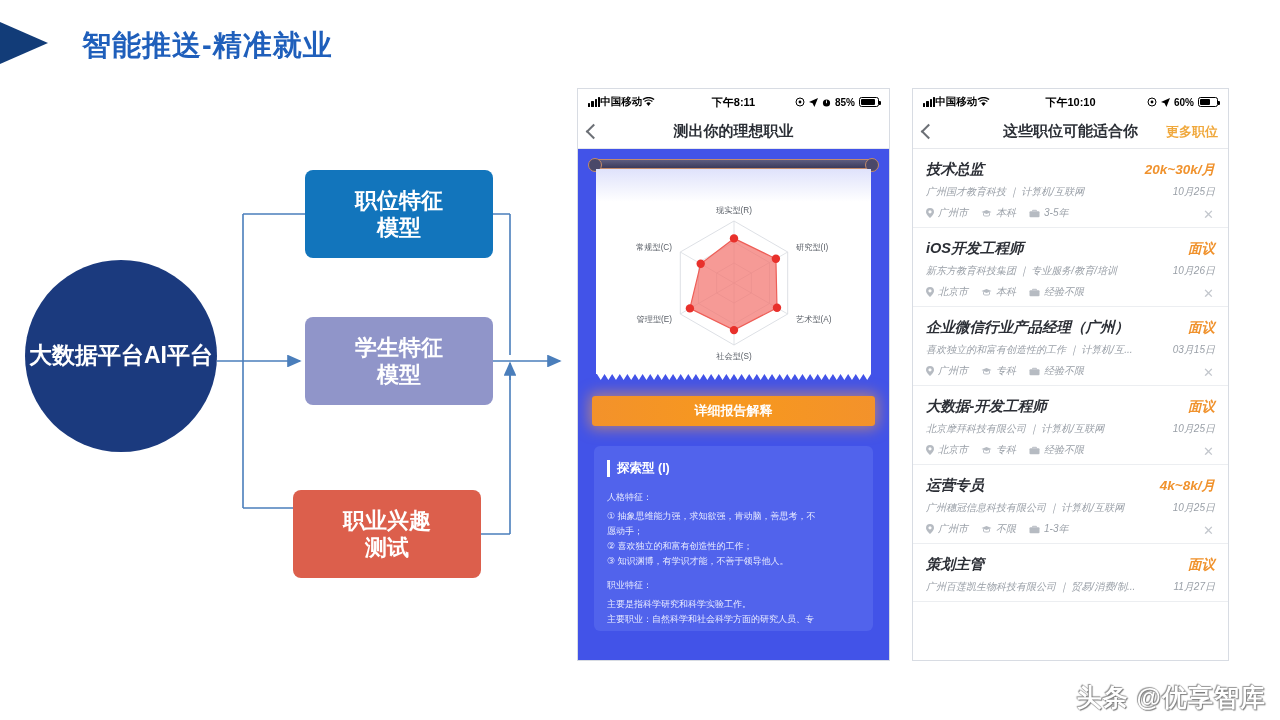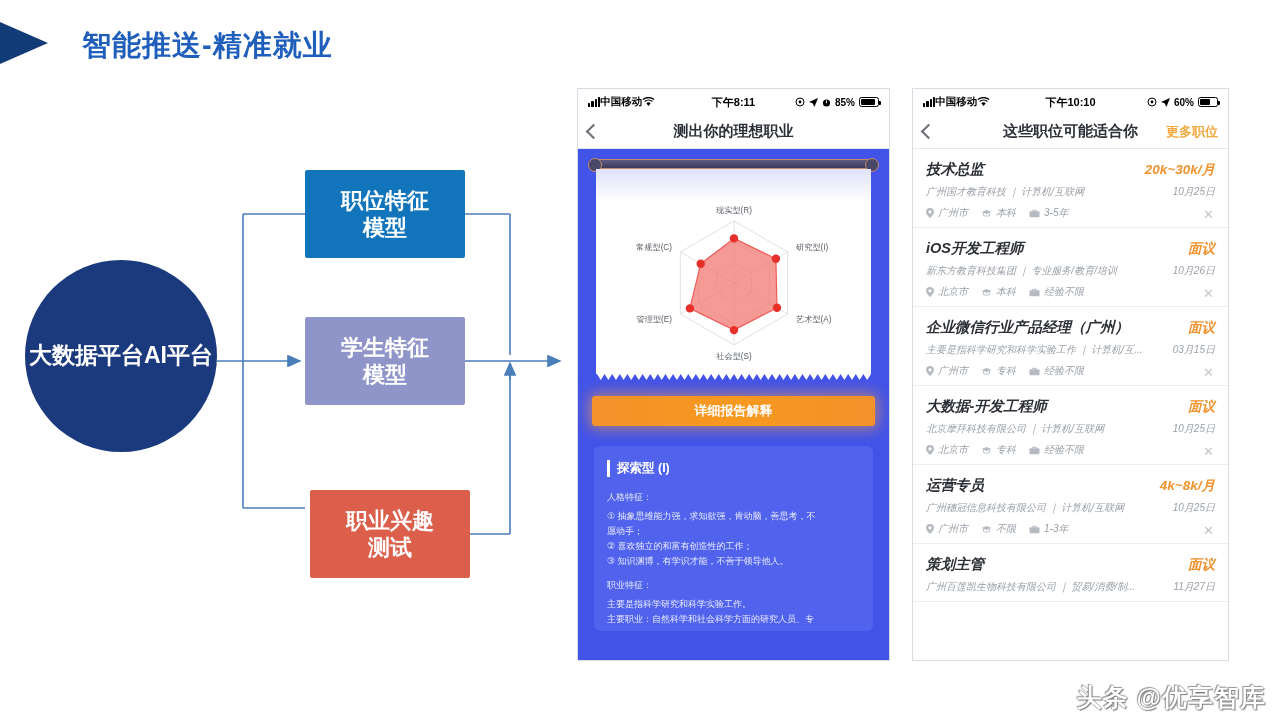--- a/index.html
+++ b/index.html
@@ -29,29 +29,29 @@
   .diagram { position: absolute; left: 0; top: 150px; width: 570px; height: 460px; }
   .big-circle {
     position: absolute; left: 25px; top: 110px;
     width: 192px; height: 192px; border-radius: 50%;
     background: #1B3A7E;
     display: flex; flex-direction: row; align-items: center; justify-content: center;
     color: #fff; font-weight: bold; font-size: 23px; line-height: 1.28;
     text-align: center;
   }
   .node {
-    position: absolute; width: 160px; height: 88px;
-    border-radius: 2px;
+    position: absolute; width: 188px; height: 88px;
+    border-radius: 8px;
     display: flex; align-items: center; justify-content: center;
     color: #fff; font-weight: bold; font-size: 22px; line-height: 1.24;
     text-align: center; z-index: 4;
   }
   .node-job   { left: 305px; top: 20px;  background: #1275BC; }
   .node-stu   { left: 305px; top: 167px; background: #9095C9; }
-  .node-test  { left: 310px; top: 340px; background: #DC5F4C; }
+  .node-test  { left: 293px; top: 340px; background: #DC5F4C; }
 
   .lines { position: absolute; left: 0; top: 0; width: 570px; height: 460px; z-index: 2; }
 
   
   .phone {
     position: absolute; background: #fff;
     border: 1px solid #d8dce3;
     overflow: hidden;
   }
   .phone1 { left: 577px; top: 88px; width: 313px; height: 573px; }
@@ -428,21 +428,21 @@
         </div>
         <span class="job-close">✕</span>
       </div>
 
       <div class="job">
         <div class="job-top">
           <span class="job-title">企业微信行业产品经理（广州）</span>
           <span class="job-salary">面议</span>
         </div>
         <div class="job-mid">
-          <span class="job-company">主要是指科学研究和科学实验工作 ｜ 计算机/互...</span>
+          <span class="job-company">喜欢独立的和富有创造性的工作 ｜ 计算机/互...</span>
           <span class="job-date">03月15日</span>
         </div>
         <div class="job-tags">
           <span class="tag">
             <svg width="8" height="10" viewBox="0 0 8 10">
                 <path d="M4 0a4 4 0 0 0-4 4c0 2.6 4 6 4 6s4-3.4 4-6a4 4 0 0 0-4-4zm0 5.4A1.6 1.6 0 1 1 4 2.2a1.6 1.6 0 0 1 0 3.2z" fill="#b6bbc2"></path>
               </svg>
             <span>广州市</span>
           </span>
           <span class="tag">

